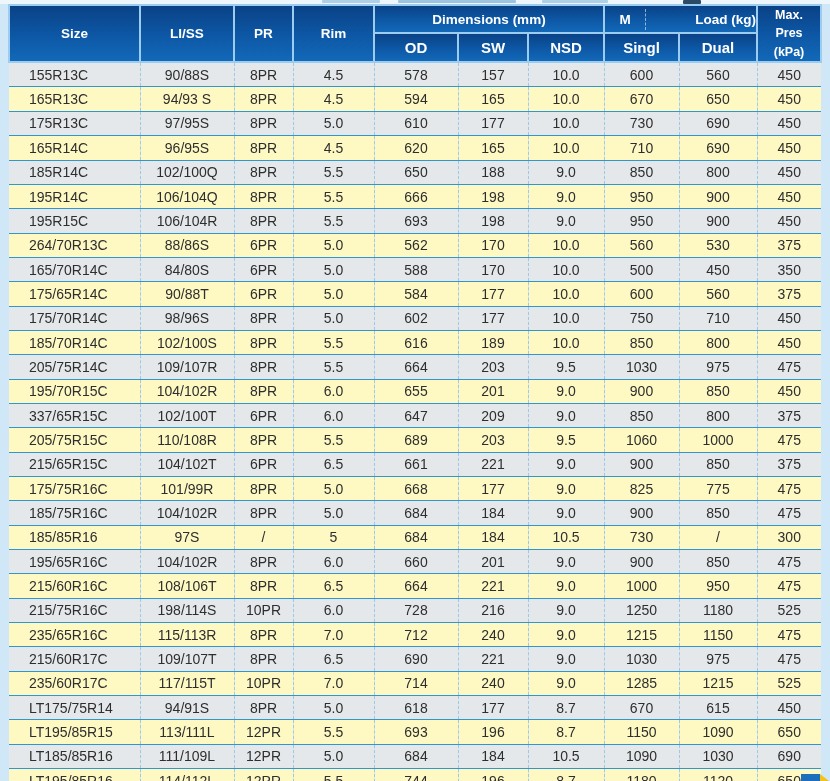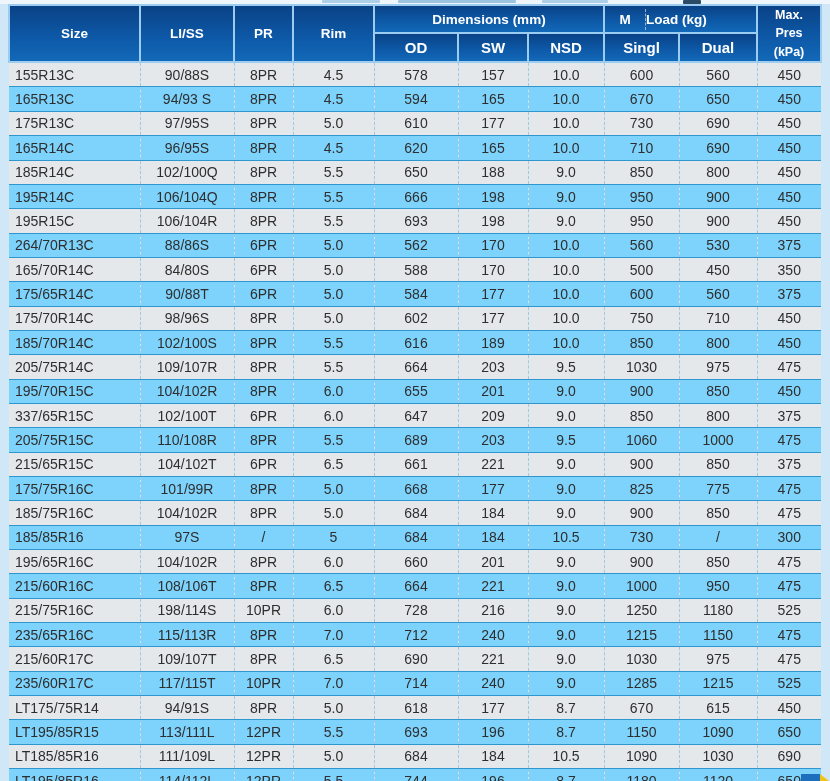--- a/index.html
+++ b/index.html
@@ -37,39 +37,39 @@
   }
   thead tr.group-row th{height:24px;}
   thead tr.sub-row th{height:25px;font-size:15px;}
   th.span2{height:49px;}
   .load-head{display:flex;align-items:center;height:100%;}
   .load-head .m-part{
     flex:0 0 40px;text-align:center;
     border-right:1px dashed rgba(255,255,255,.55);
     padding:3px 0;
   }
-  .load-head .load-part{flex:1;text-align:left;}
+  .load-head .load-part{flex:1;text-align:right;}
   .pres-head{line-height:1.15;font-size:12.5px;display:block;padding:2px 11px;}
 
   tbody td{
     height:23.35px;
     font-size:14px;
     color:#2e2e2e;
     text-align:center;
     vertical-align:middle;
     border-bottom:1px solid #2f96cf;
     border-right:1px dashed rgba(120,160,190,.45);
     padding:0;
     overflow:hidden;
     white-space:nowrap;
   }
   tbody td:last-child{border-right:none;}
   tbody tr.row-gray{background:#e5e8ea;}
-  tbody tr.row-light{background:#7dd3fc;}
-  tbody td.col-size{text-align:left;padding-left:6px;}
+  tbody tr.row-light{background:#fef9c3;}
+  tbody td.col-size{text-align:left;padding-left:20px;}
   thead{border-bottom:2px solid #d5ebf8;}
 
   
   .logo-frag{position:absolute;left:801px;top:773px;width:29px;height:8px;}
   .logo-frag .blue{position:absolute;left:0;top:1px;width:19px;height:7px;background:#1d6fbe;}
   .logo-frag .yellow{
     position:absolute;left:19px;top:1px;width:0;height:0;
     border-bottom:7px solid #f0c419;
     border-right:9px solid transparent;
   }

